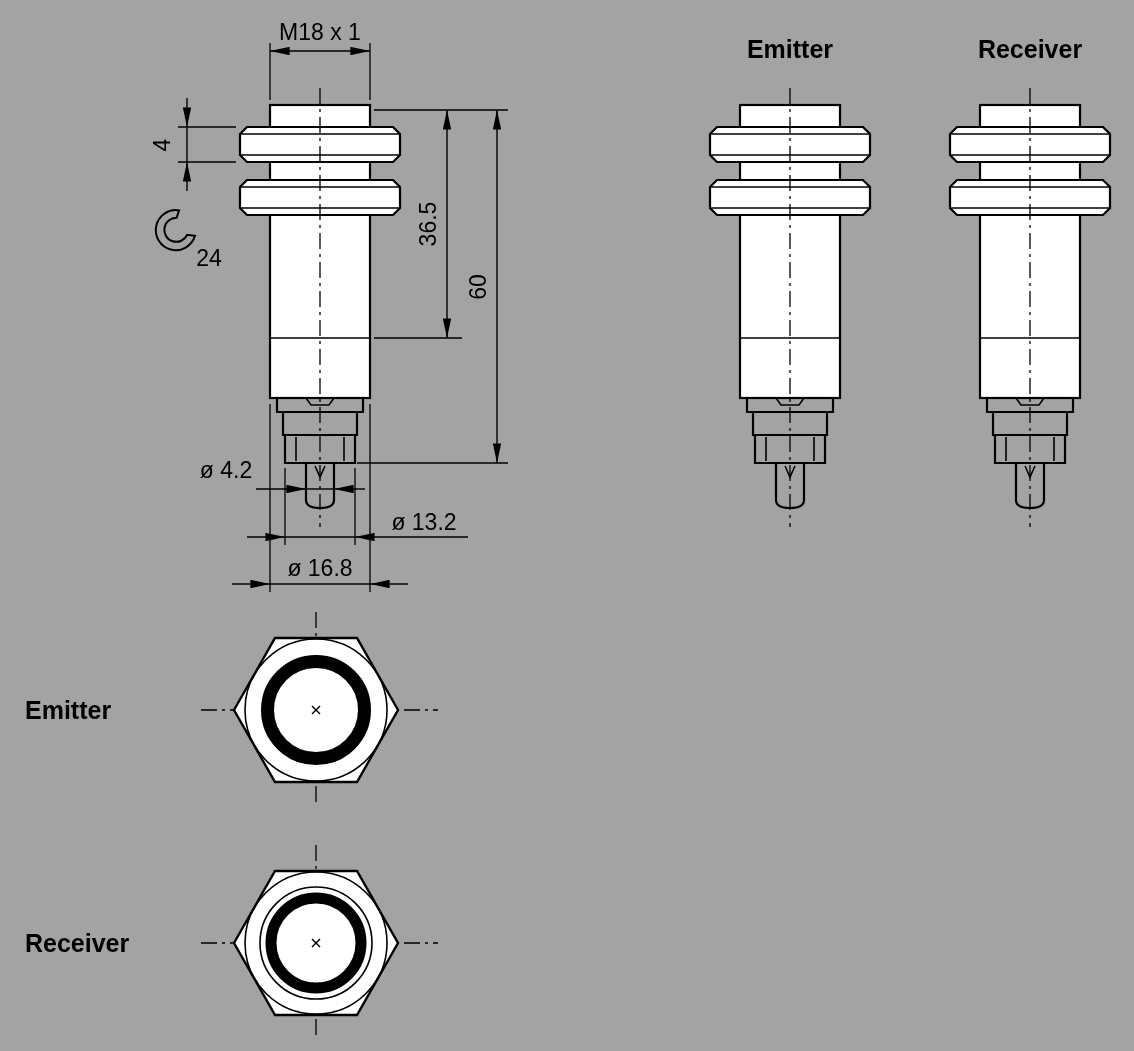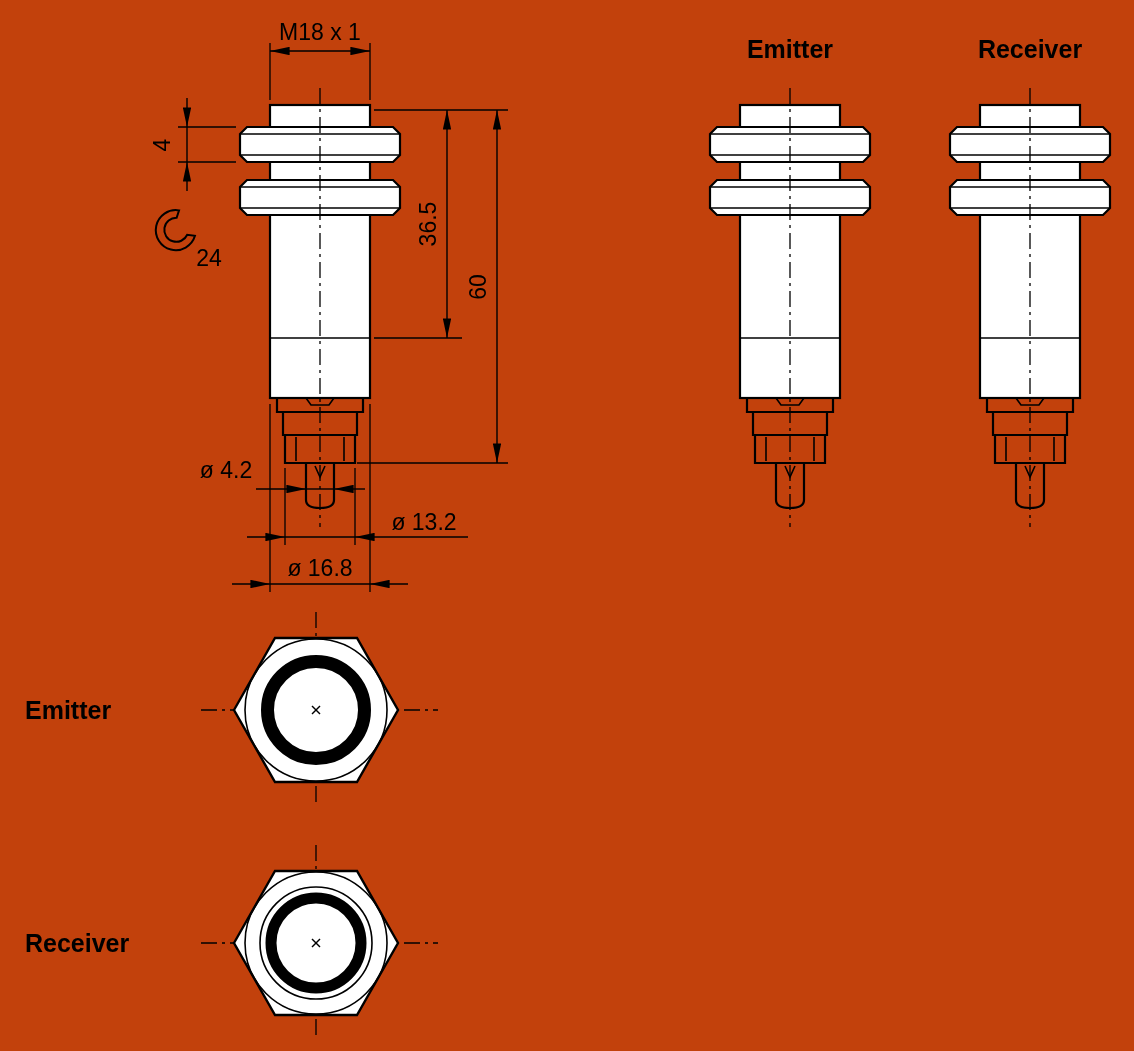--- a/index.html
+++ b/index.html
@@ -4,21 +4,21 @@
 <style>
   html, body {
     margin: 0;
     padding: 0;
     background: #ffffff;
   }
   #stage {
     position: relative;
     width: 1134px;
     height: 1051px;
-    background: #c2410c;
+    background: #a3a3a3;
     font-family: "Liberation Sans", "DejaVu Sans", sans-serif;
   }
   svg { display: block; }
   .outline   { fill: none; stroke: #000; stroke-width: 2.2; }
   .outline-f { fill: #fff; stroke: #000; stroke-width: 2.2; }
   .thin      { fill: none; stroke: #000; stroke-width: 1.6; }
   .dimline   { fill: none; stroke: #000; stroke-width: 1.4; }
   .extline   { fill: none; stroke: #000; stroke-width: 1.3; }
   .centerline{ fill: none; stroke: #000; stroke-width: 1.3;
                stroke-dasharray: 16 5 3 5; }

